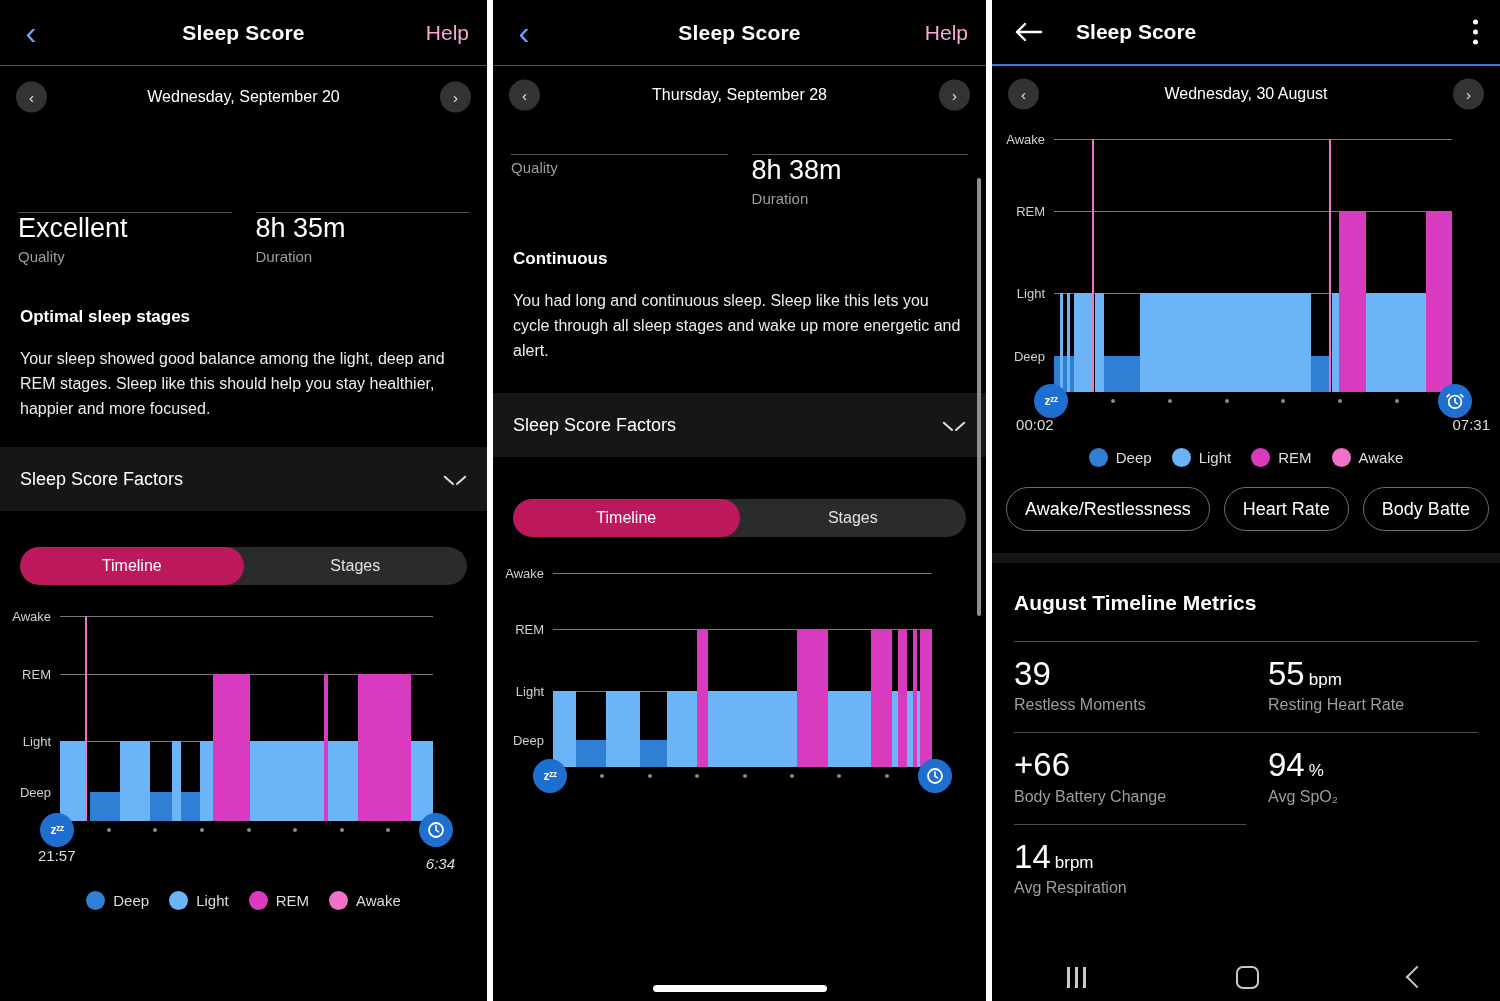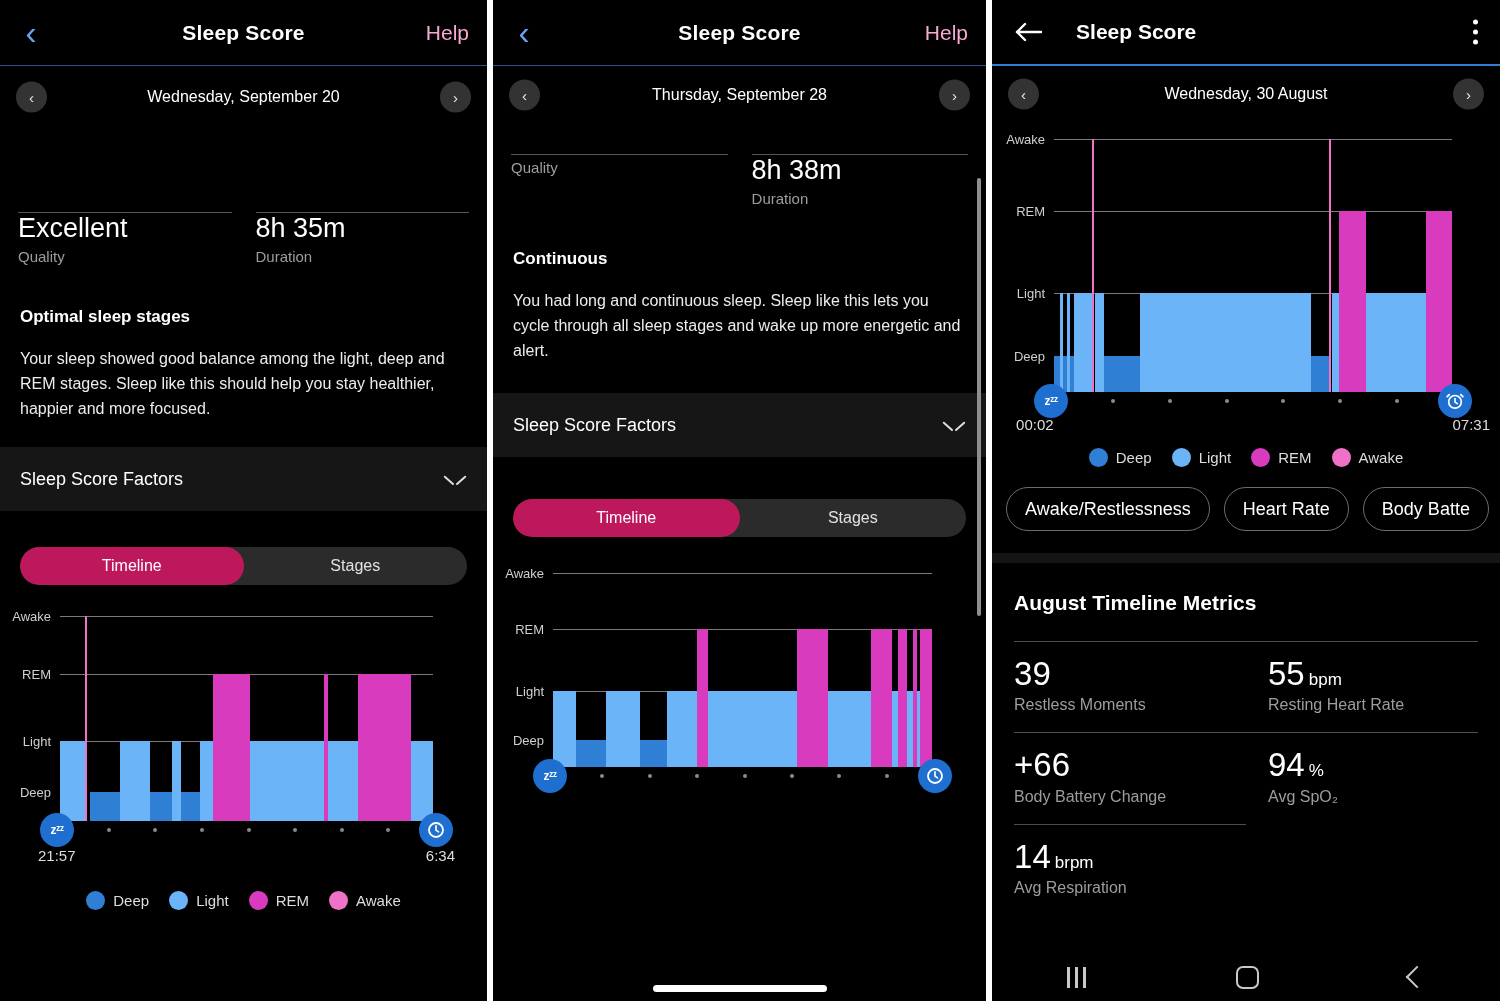--- a/index.html
+++ b/index.html
@@ -241,21 +241,21 @@
           <div class="endcap endcap-z" style="width: 34px; height: 34px; left: -20px; top: -8px;">zᶻᶻ</div>
           <div class="endcap" style="width: 34px; height: 34px; right: -20px; top: -8px;">
             <svg width="20" height="20" viewBox="0 0 24 24">
               <circle cx="12" cy="12" r="8.4" fill="none" stroke="#fff" stroke-width="2.2"></circle>
               <path d="M12 7v5.2l3 2" stroke="#fff" stroke-width="2" fill="none" stroke-linecap="round"></path>
             </svg>
           </div>
         </div>
       <div style="position:relative; height:34px; margin-left:60px; margin-right:54px;">
         <div class="time-label" style="left:-22px; top:8px;">21:57</div>
-        <div class="time-label" style="right:-22px; top:8px;">6:34</div>
+        <div class="time-label" style="right:-22px; top:16px;font-style:italic;">6:34</div>
       </div>
       <div class="legend" id="p1-legend">
           <div class="leg-item">
             <span class="leg-dot" style="background: rgb(47, 127, 212);"></span>
             <span class="leg-txt">Deep</span>
           </div>
           <div class="leg-item">
             <span class="leg-dot" style="background: rgb(108, 180, 248);"></span>
             <span class="leg-txt">Light</span>
           </div>

